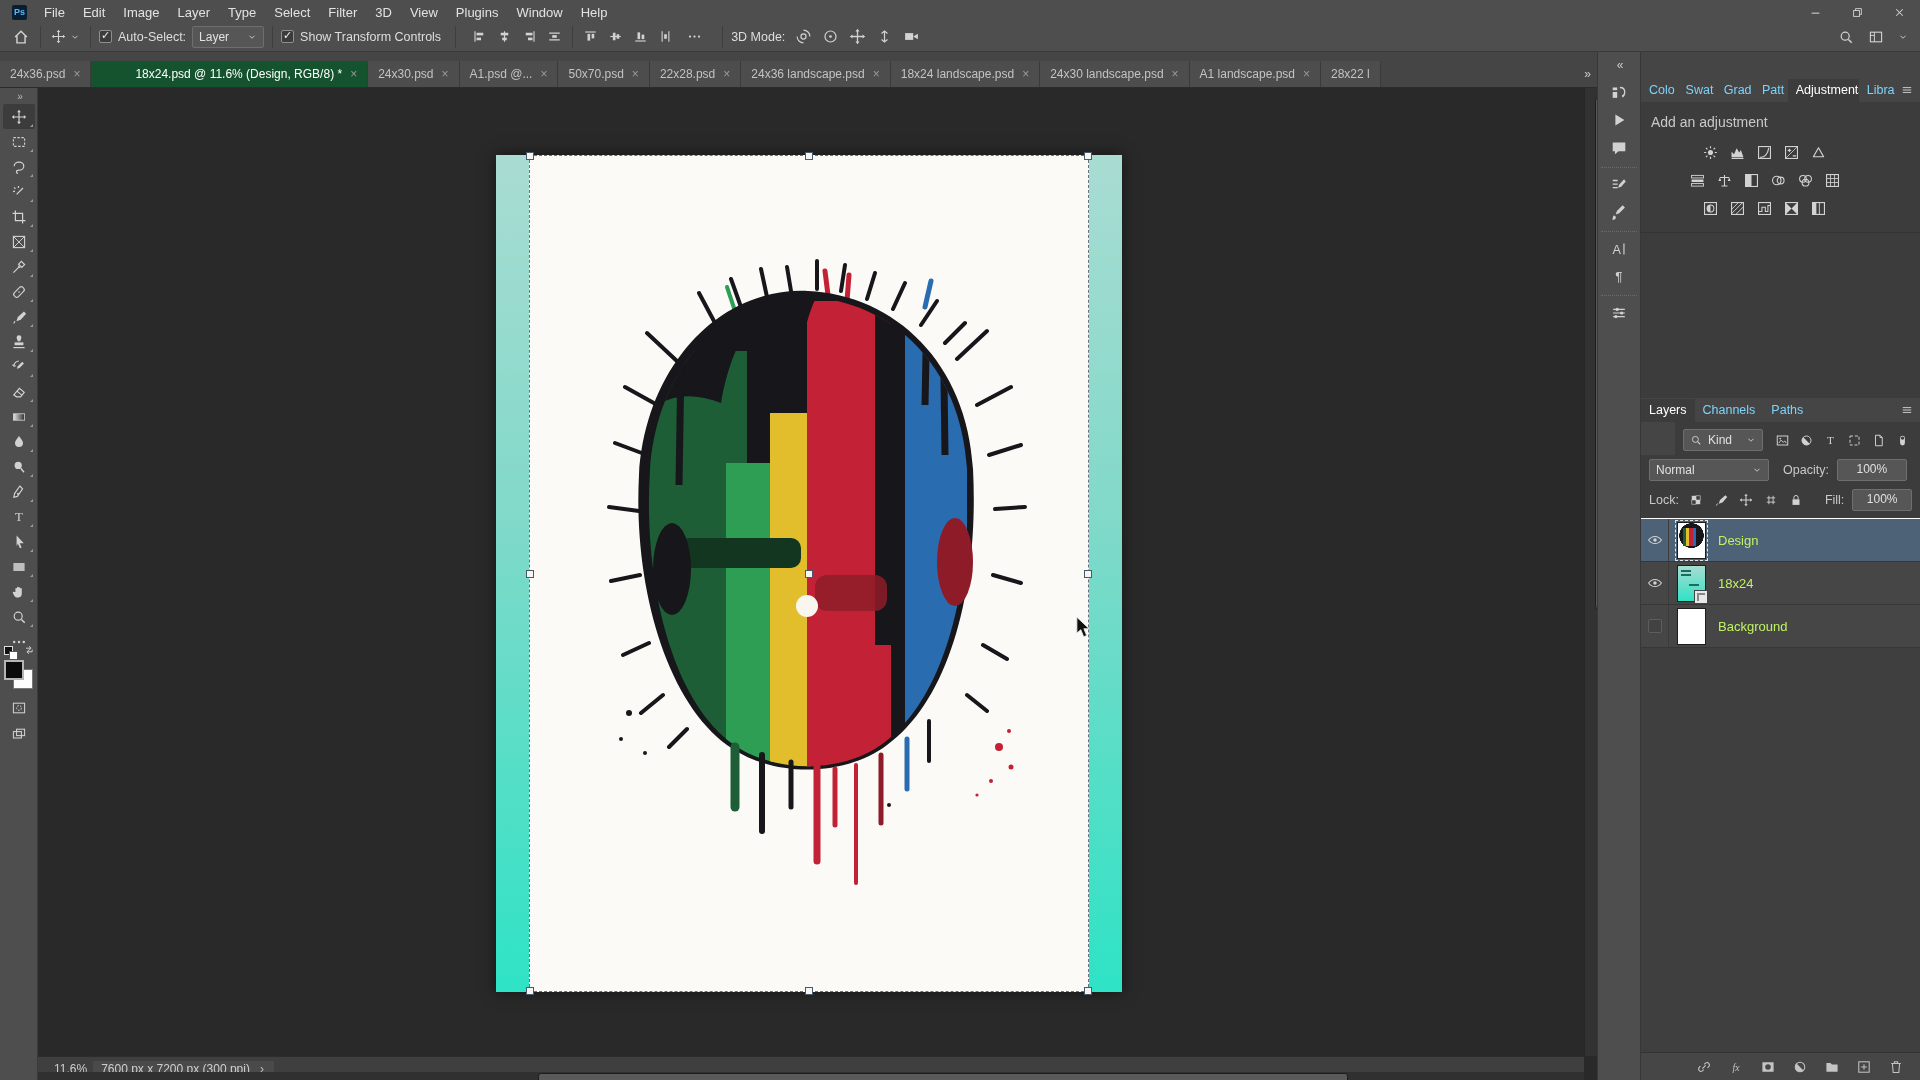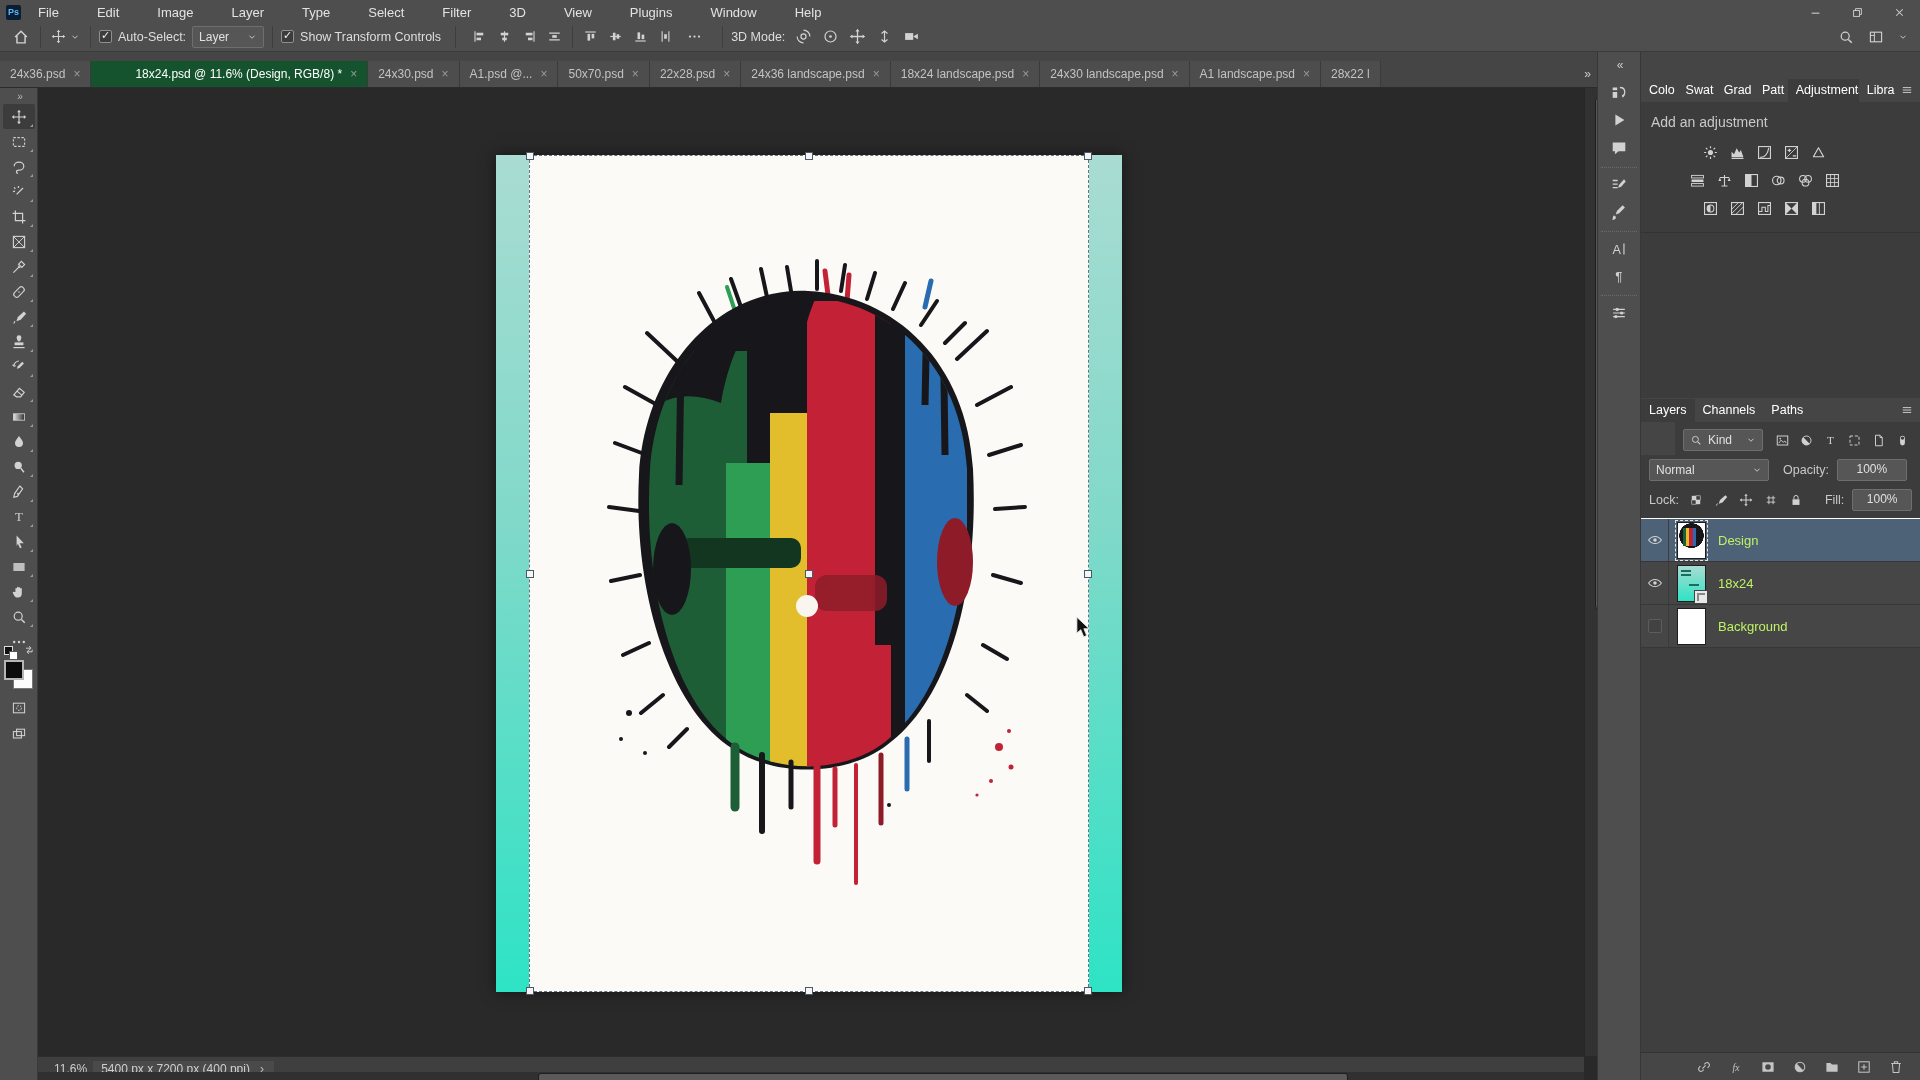--- a/index.html
+++ b/index.html
@@ -1,23 +1,23 @@
 <!DOCTYPE html>
 <html style="--c-chrome: #4e4e4e; --c-panel: #454545; --c-pasteboard: #292929; --c-text: #d6d6d6; --c-combo: #565656; --c-combo_border: #6e6e6e; --c-selected_layer: #4d6177; --c-teal_top: #a9dcd2; --c-teal_bottom: #2ee3c5; --c-ink: #17171b; --c-green_dark: #1d5e37; --c-green: #2f9e55; --c-yellow: #e2be2d; --c-red: #c32136; --c-red_dark: #8e1c28; --c-blue: #2a6cb0; --c-ps_logo_bg: #0a1e33; --c-ps_logo_text: #5cb8f8;"><head>
 <meta charset="utf-8">
 <style>
   * { margin:0; padding:0; box-sizing:border-box; }
   html,body { width:1920px; height:1080px; overflow:hidden; background:#000; }
   body { font-family:"Liberation Sans", sans-serif; color:var(--c-text); font-size:13px; }
   .app { position:relative; width:1920px; height:1080px; background:var(--c-chrome); }
 
   
-  .titlebar { position:absolute; left:0; top:0; right:0; height:25px; background:var(--c-chrome); display:flex; align-items:center; border-bottom:1px solid #404040; }
+  .titlebar { position:absolute; left:0; top:0; right:0; height:25px; background:var(--c-chrome); display:flex; align-items:center; border-bottom:1px solid #404040;padding-left:6px; }
   .ps-logo { width:15px; height:15px; margin:0 8px 0 6px; background:var(--c-ps_logo_bg); color:var(--c-ps_logo_text); font-size:9px; font-weight:bold; display:flex; align-items:center; justify-content:center; border-radius:2px; }
-  .menu { display:flex; gap:20px;align-items:center; }
+  .menu { display:flex; gap:0;align-items:center; }
   .menu-item { padding:2px 9px; color:#e2e2e2; font-size:13px; }
   .win-btns { margin-left:auto; display:flex; }
   .win-btn { width:42px; height:21px; display:flex; align-items:center; justify-content:center; color:#cfcfcf; }
 
   .optionsbar { position:absolute; left:0; top:22px; right:0; height:30px; background:var(--c-chrome); display:flex; align-items:center; border-bottom:1px solid #3a3a3a; }
   .ob-sep { width:1px; height:22px; background:#3e3e3e; margin:0 8px; }
   .ob-group { display:flex; align-items:center; gap:6px; }
   .checkbox { width:13px; height:13px; border:1px solid #909090; border-radius:2px; background:#3c3c3c; position:relative; }
   .checkbox[data-checked="true"]::after { content:"✓"; position:absolute; left:1px; top:-2px; color:#efefef; font-size:11px; }
   .ob-label { color:#dedede; font-size:12.5px; }
@@ -77,21 +77,21 @@
   
   .iconstrip { width:43px; background:var(--c-chrome); border-left:1px solid #373737; display:flex; flex-direction:column; align-items:center; }
   .strip-collapse { height:26px; display:flex; align-items:center; color:#cccccc; font-size:12px; letter-spacing:-2px; }
   .strip-btn { width:36px; height:26px; display:flex; align-items:center; justify-content:center; margin:1px 0; }
   .strip-btn[data-sep="true"] { border-top:1px dotted #6a6a6a; margin-top:5px; padding-top:4px; height:30px; }
   .strip-btn .ic { width:18px; height:18px; }
 
   
   .panel { width:280px; background:var(--c-panel); border-left:1px solid #373737; display:flex; flex-direction:column; }
   .ptabs { display:flex; align-items:flex-end; height:24px; margin-top:26px; position:relative; }
-  .ptab { padding:4px 8px 5px; font-size:12.5px; color:#ffffff; white-space:nowrap; overflow:hidden; }
+  .ptab { padding:4px 8px 5px; font-size:12.5px; color:#7dd3fc; white-space:nowrap; overflow:hidden; }
   .ptab[data-state="active"] { background:#3c3c3c; color:#ffffff; }
   .ptabs .hamb { position:absolute; right:6px; top:6px; width:14px; height:12px; color:#cfcfcf; }
   .adj-body { background:#3c3c3c; padding:8px 0 10px; }
   .adj-heading { color:#c9c9c9; font-size:14px; padding:4px 0 8px 10px; }
   .adj-row { display:flex; justify-content:center; gap:7px; padding:4px 40px 4px 8px; }
   .adj-btn { width:20px; height:20px; display:flex; align-items:center; justify-content:center; }
   .adj-btn .ic { width:17px; height:17px; }
   .adj-empty { height:166px; background:#3c3c3c; border-top:1px solid #333; }
 
   .layers-tabs { margin-top:0; }
@@ -950,21 +950,21 @@
           </div>
           <svg class="cursor" width="16" height="22" viewBox="0 0 12 18">
             <path d="M1 1v13l3.2-2.8L6.6 17l2.4-1-2.3-5.6H11z" fill="#101010" stroke="#e8e8e8" stroke-width="0.7"></path>
           </svg>
           <div class="vscroll">
               <span class="thumb"></span>
             </div>
           <div class="statusbar">
             <span class="status-zoom">11.6%</span>
             <span class="status-info">
-              <span>5400 px x 7200 px (400 ppi)</span>
+              <span>7600 px x 7200 px (300 ppi)</span>
               <span class="status-chev">›</span>
             </span>
           </div>
           <div class="hscroll">
               <span class="thumb"></span>
             </div>
         </div>
       </div>
     </div>
 

